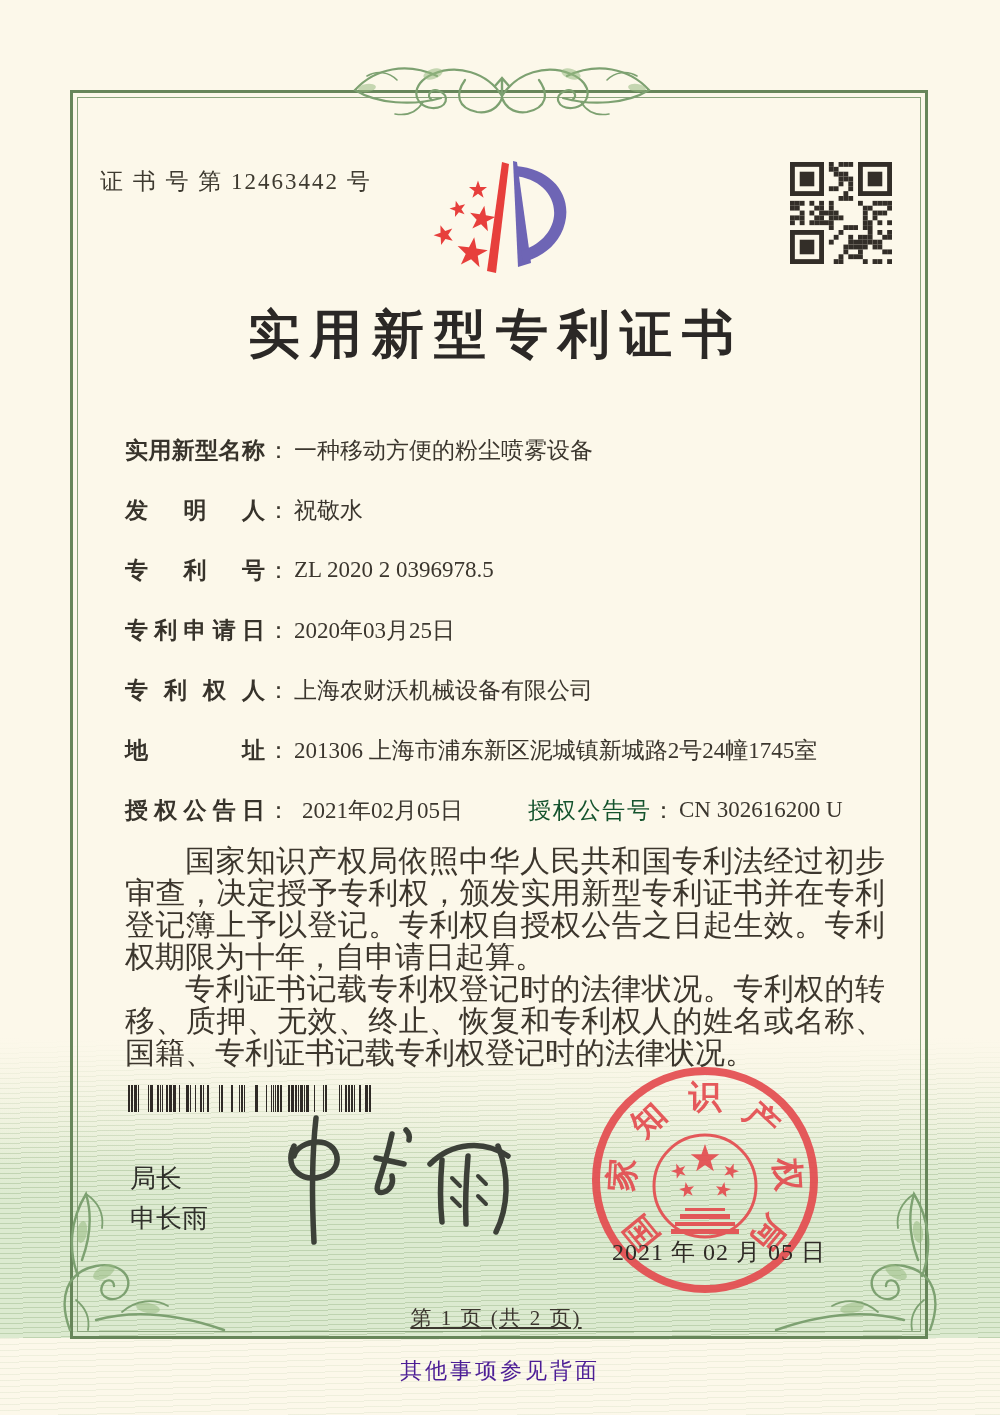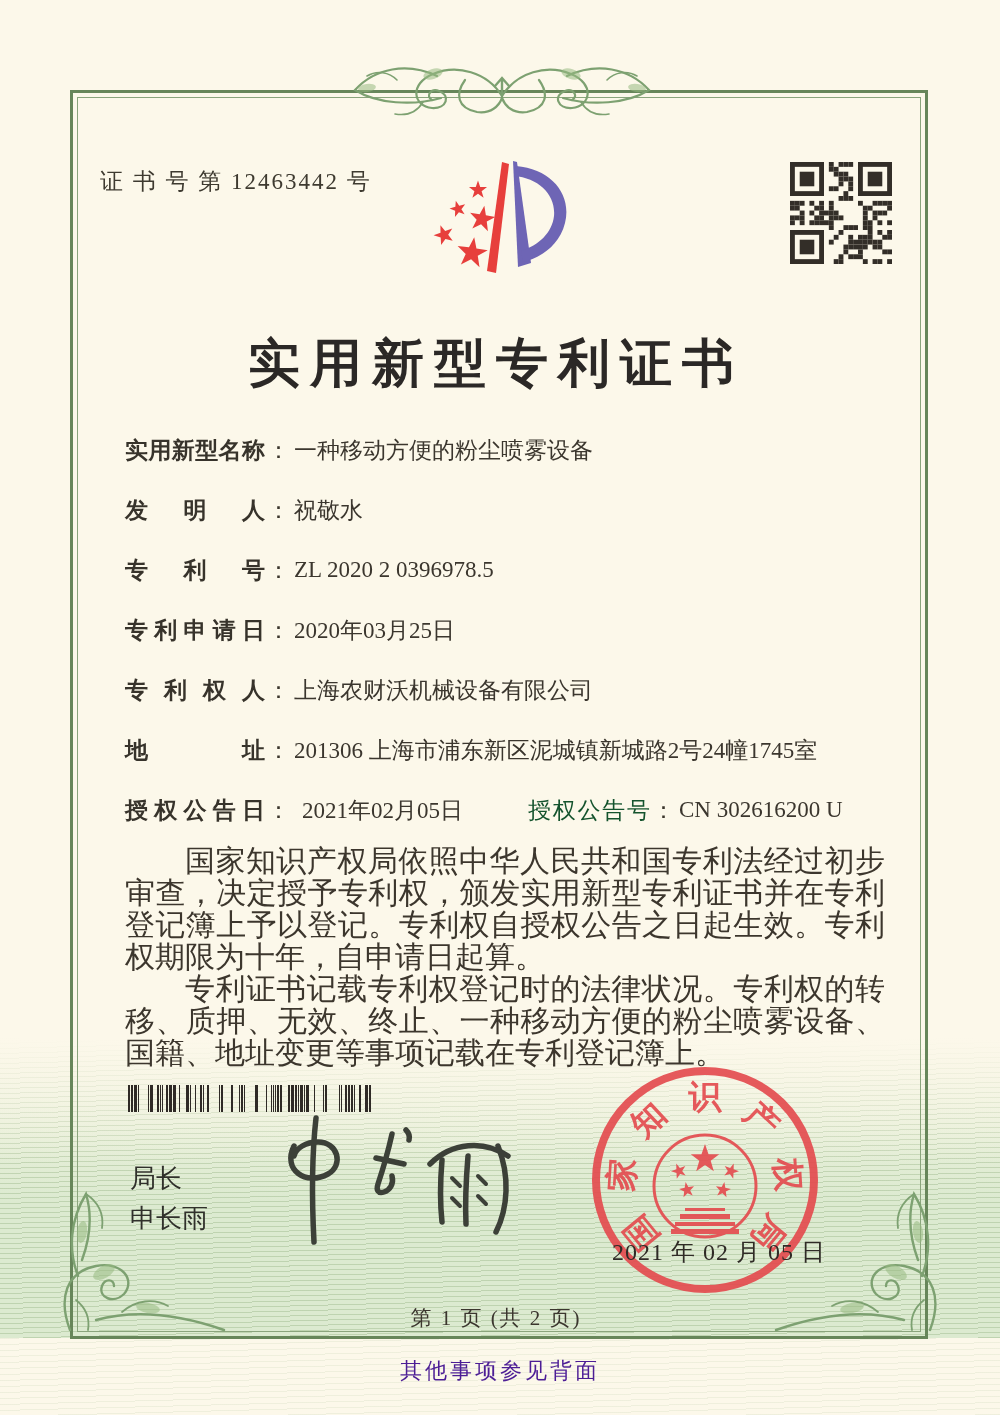--- a/index.html
+++ b/index.html
@@ -15,21 +15,21 @@
       linear-gradient(180deg, rgba(219,233,204,.25) 0%, #dcead0 55%);}
   .green-zone-tail{left:0;top:1338px;width:1000px;height:77px;
     background-image:repeating-linear-gradient(178.5deg, rgba(122,158,102,.10) 0 1px, rgba(0,0,0,0) 1px 6px);}
 
   
   .frame-outer{left:70px;top:90px;width:852px;height:1243px;border:3px solid #67865a;}
   .frame-inner{left:4px;top:4px;right:4px;bottom:4px;border:1px solid #8aa47c;}
 
   .certno{left:100px;top:166px;font-size:23px;letter-spacing:2px;color:#3e3a30;}
 
-  .title{left:70px;top:329px;width:852px;text-align:center;font-size:52px;font-weight:700;
+  .title{left:70px;top:300px;width:852px;text-align:center;font-size:52px;font-weight:700;
          letter-spacing:10px;color:#2b2826;}
 
   .fields{left:125px;top:420px;width:770px;}
   .field-row{height:60px;display:flex;align-items:center;font-size:23px;}
   .f-label{display:inline-block;width:140px;text-align:justify;text-align-last:justify;color:#37332b;font-weight:bold;}
   .f-colon{margin-left:2px;}
   .f-value{margin-left:4px;color:#3b362e;white-space:nowrap;}
   .grant-row{left:125px;top:780px;width:800px;height:60px;display:flex;align-items:center;font-size:23px;}
   .grant-date-val{width:226px;margin-left:12px;white-space:nowrap;}
   .f-label2{display:inline-block;width:122px;text-align:justify;text-align-last:justify;color:#14532d;}
@@ -38,21 +38,21 @@
          text-align:justify;color:#3c362d;}
   .paras p{margin:0;text-indent:2em;}
 
   .barcode{left:125px;top:1085px;width:258px;height:27px;}
 
   .bureau{left:130px;top:1158px;font-family:"Liberation Sans","DejaVu Sans",sans-serif;
           font-size:26px;color:#30302b;line-height:40px;}
 
   .seal-date{left:612px;top:1236px;font-size:24px;color:#2f2b26;letter-spacing:1px;z-index:6;}
 
-  .page-footer{left:70px;top:1304px;width:852px;text-align:center;font-size:21px;color:#3b362e;letter-spacing:2px;}
+  .page-footer{left:70px;top:1304px;width:852px;text-align:center;font-size:21px;color:#3b362e;letter-spacing:2px;text-decoration:underline;}
   .back-note{left:0;top:1356px;width:1000px;text-align:center;font-size:22px;color:#4c1d95;letter-spacing:3px;}
 
   .seal-svg{left:585px;top:1062px;z-index:5;opacity:.9;}
   .sig-svg{left:272px;top:1112px;z-index:4;}
   svg{display:block;}
 </style>
 </head>
 <body>
 
 <div class="abs green-zone"></div>
@@ -308,21 +308,21 @@
   <span class="f-label">授权公告日</span>
     <span class="f-colon">：</span>
   <span class="f-value grant-date-val">2021年02月05日</span>
   <span class="f-label2">授权公告号</span>
     <span class="f-colon">：</span>
   <span class="f-value">CN 302616200 U</span>
 </div>
 
 <div class="abs paras">
   <p>国家知识产权局依照中华人民共和国专利法经过初步审查，决定授予专利权，颁发实用新型专利证书并在专利登记簿上予以登记。专利权自授权公告之日起生效。专利权期限为十年，自申请日起算。</p>
-  <p>专利证书记载专利权登记时的法律状况。专利权的转移、质押、无效、终止、一种移动方便的粉尘喷雾设备、国籍、地址变更等事项记载在专利登记簿上。</p>
+  <p>专利证书记载专利权登记时的法律状况。专利权的转移、质押、无效、终止、恢复和专利权人的姓名或名称、国籍、专利证书记载专利权登记时的法律状况。</p>
 </div>
 
 <div class="abs barcode" id="barcode-box">
     <svg width="258" height="27" viewBox="0 0 258 27">
       <rect x="3" y="0" width="2" height="27" fill="#2f2a26"></rect>
       <rect x="6" y="0" width="2" height="27" fill="#2f2a26"></rect>
       <rect x="9" y="0" width="3" height="27" fill="#2f2a26"></rect>
       <rect x="13" y="0" width="1" height="27" fill="#2f2a26"></rect>
       <rect x="23" y="0" width="1" height="27" fill="#2f2a26"></rect>
       <rect x="25" y="0" width="3" height="27" fill="#2f2a26"></rect>

